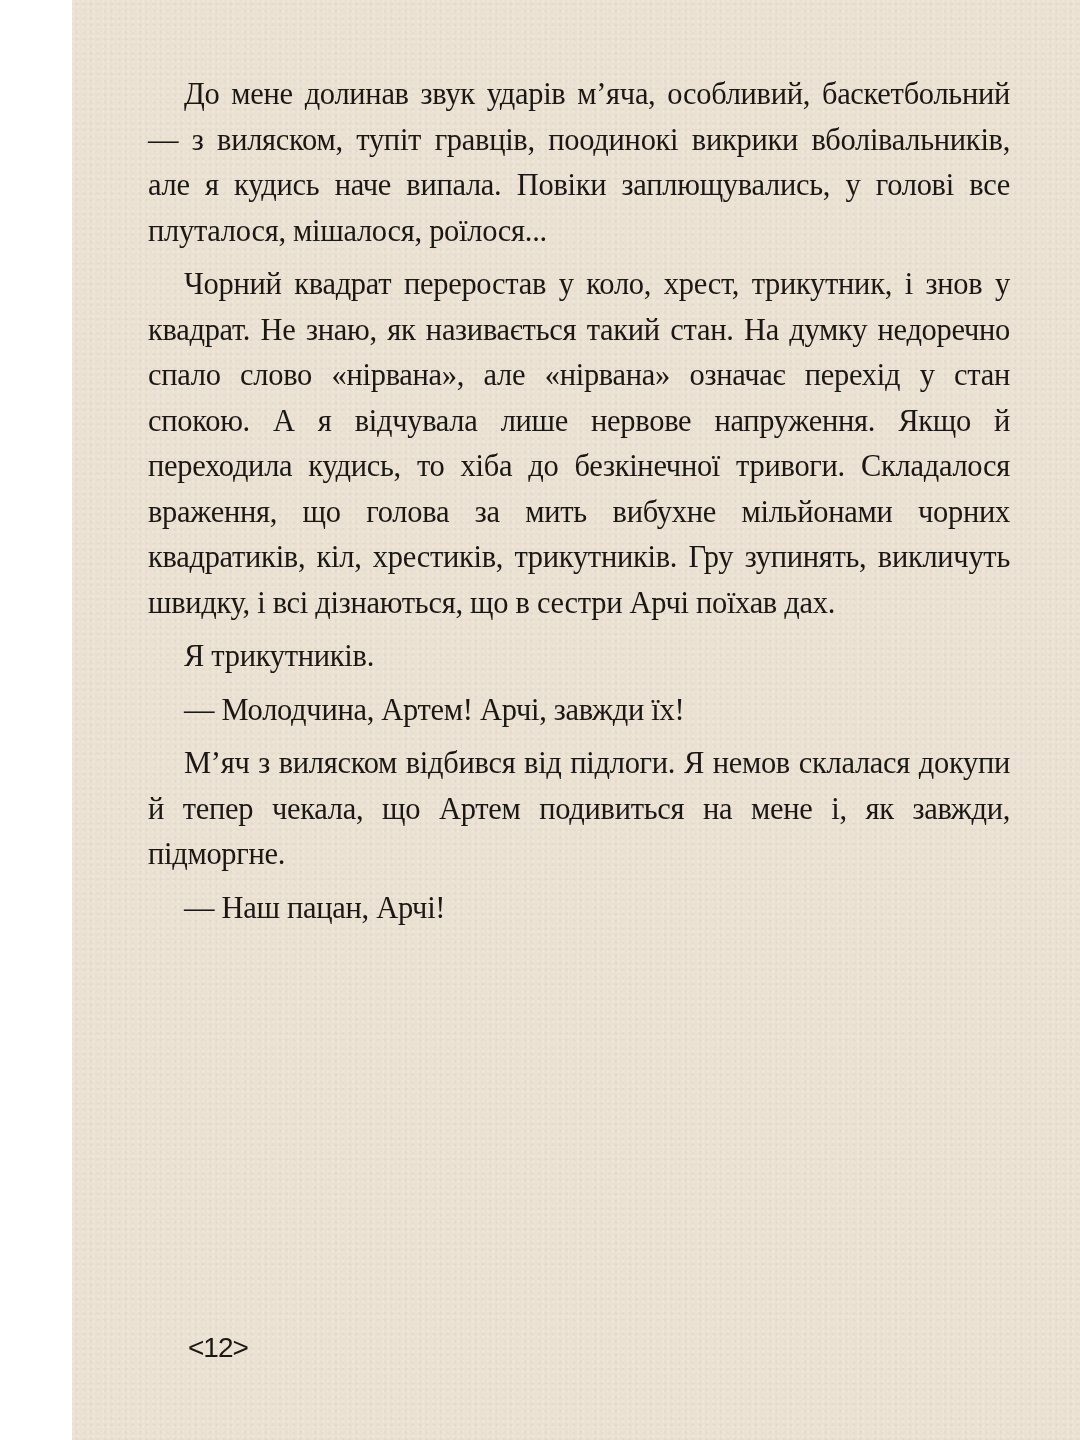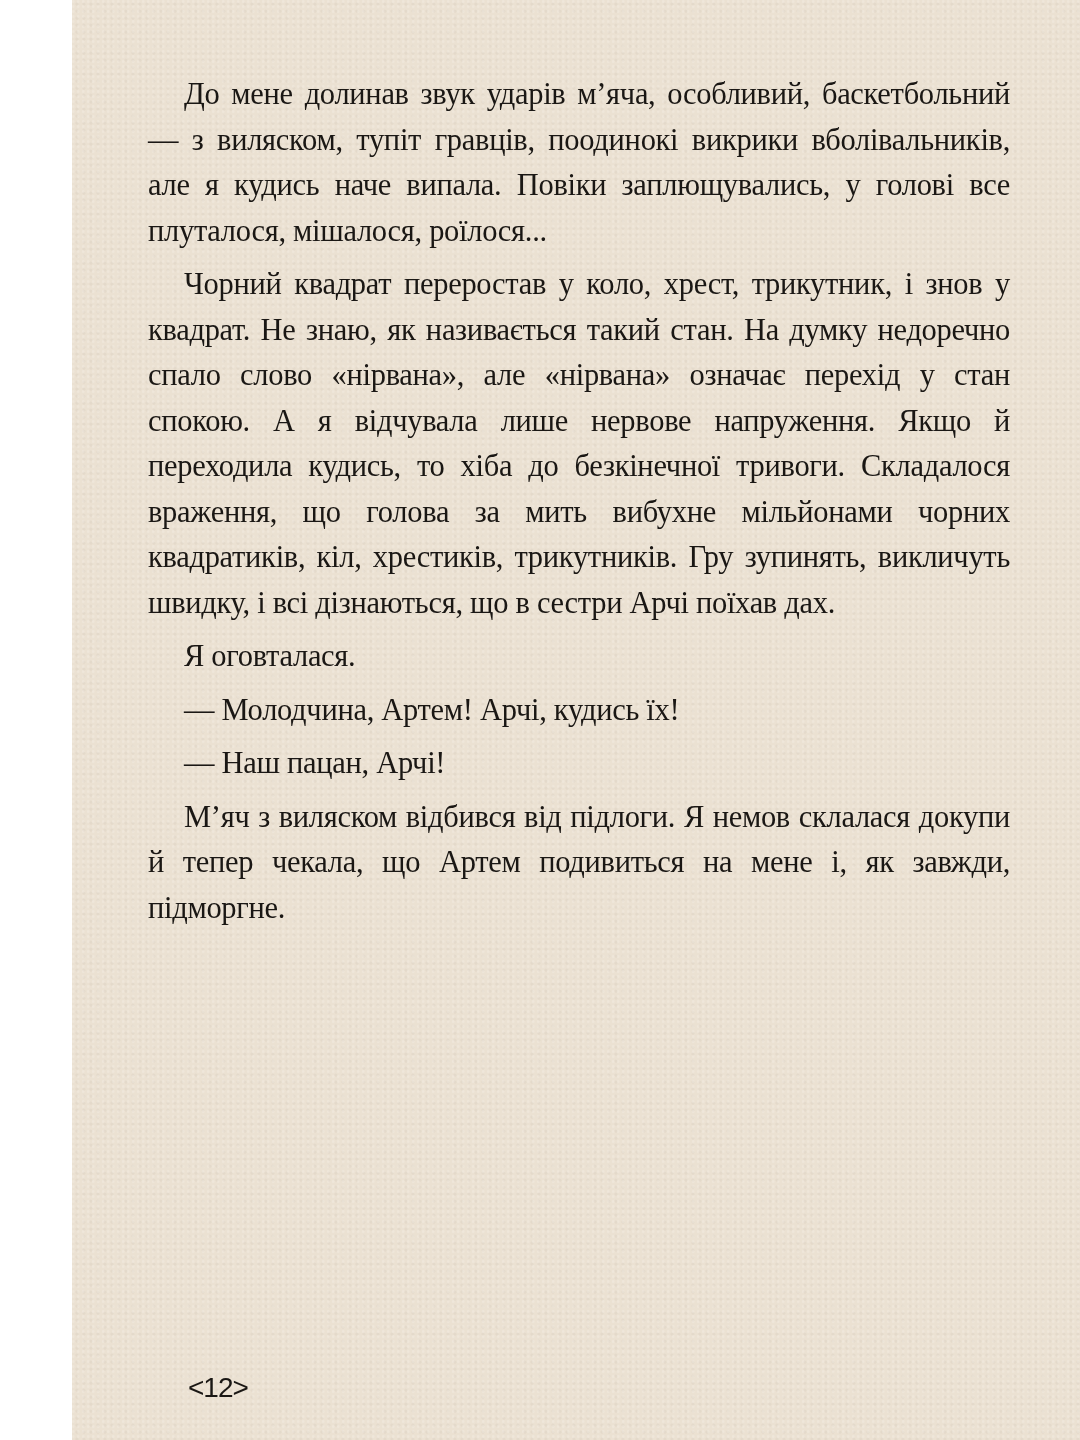--- a/index.html
+++ b/index.html
@@ -40,33 +40,33 @@
       margin: 0 0 8px 0;
       text-align: justify;
       text-align-last: left;
       text-indent: 36px;
       hyphens: manual;
     }
     .para.short { margin-bottom: 8px; }
     .page-number {
       position: absolute;
       left: 116px;
-      top: 1372px;
+      top: 1332px;
       font-family: "Liberation Sans", "DejaVu Sans", sans-serif;
       font-size: 28px;
       color: #1a1714;
       letter-spacing: -1px;
     }
   </style>
 </head>
 <body>
 
 <div class="page">
   <div class="text-block">
     <p class="para">До мене долинав звук ударів м’яча, особливий, баскетбольний — з виляском, тупіт гравців, поодинокі викрики вболівальників, але я кудись наче випала. Повіки заплющувались, у голові все плуталося, мішалося, роїлося...</p>
     <p class="para">Чорний квадрат переростав у коло, хрест, трикутник, і знов у квадрат. Не знаю, як називається такий стан. На думку недоречно спало слово «нірвана», але «нірвана» означає перехід у стан спокою. А я відчувала лише нервове напруження. Якщо й переходила кудись, то хіба до безкінечної тривоги. Складалося враження, що голова за мить вибухне мільйонами чорних квадратиків, кіл, хрестиків, трикутників. Гру зупинять, викличуть швидку, і всі дізнаються, що в сестри Арчі поїхав дах.</p>
-    <p class="para short">Я оговталася.</p>
-    <p class="para short">— Молодчина, Артем! Арчі, кудись їх!</p>
+    <p class="para short">Я трикутників.</p>
+    <p class="para short">— Молодчина, Артем! Арчі, завжди їх!</p>
+    <p class="para">М’яч з виляском відбився від підлоги. Я немов склалася докупи й тепер чекала, що Артем подивиться на мене і, як завжди, підморгне.</p>
     <p class="para short">— Наш пацан, Арчі!</p>
-    <p class="para">М’яч з виляском відбився від підлоги. Я немов склалася докупи й тепер чекала, що Артем подивиться на мене і, як завжди, підморгне.</p>
   </div>
   <div class="page-number">&lt;12&gt;</div>
 </div>
 
 </body></html>

